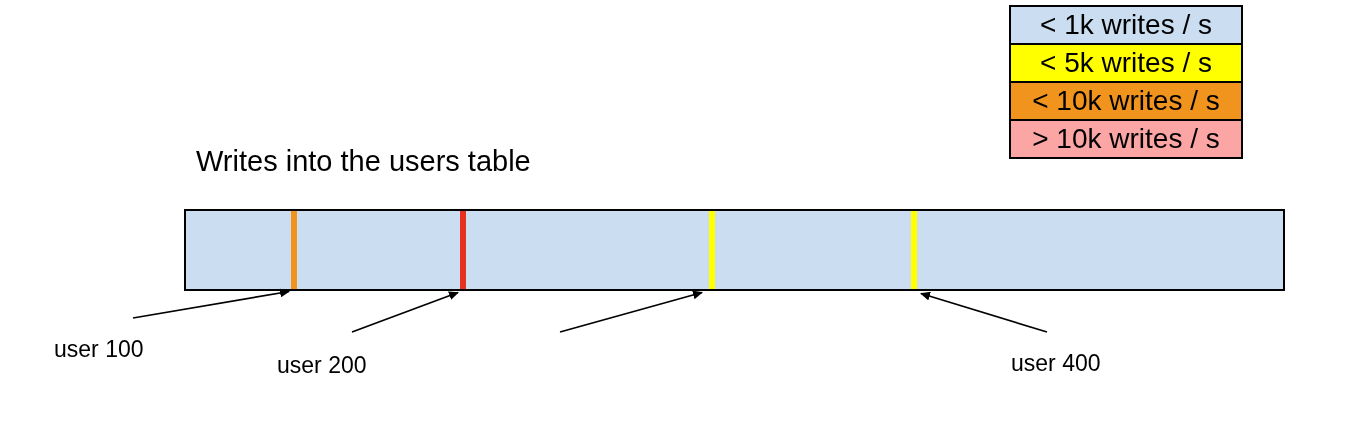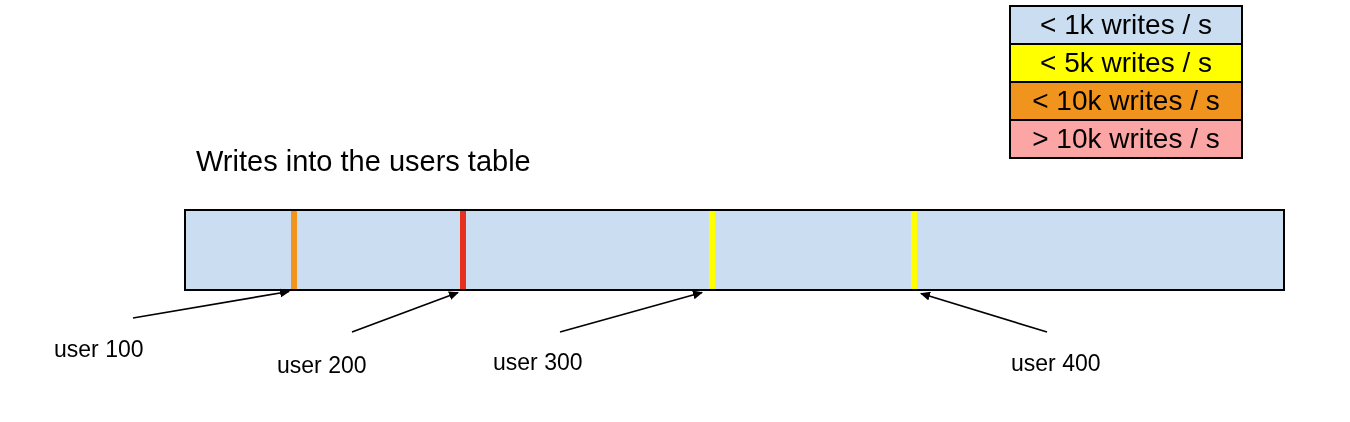--- a/index.html
+++ b/index.html
@@ -93,21 +93,20 @@
 
   <div class="users-bar" style="background-color: rgb(203, 221, 240); border-color: rgb(0, 0, 0);">
     <div class="stripe" style="left: 105px; background-color: rgb(240, 148, 30);"></div>
     <div class="stripe" style="left: 274px; background-color: rgb(230, 49, 31);"></div>
     <div class="stripe" style="left: 523px; background-color: rgb(255, 255, 0);"></div>
     <div class="stripe" style="left: 725px; background-color: rgb(255, 255, 0);"></div>
   </div>
 
   <div class="user-label user-label-100">user 100</div>
   <div class="user-label user-label-200">user 200</div>
-  <div class="user-label user-label-300">user 300</div>
   <div class="user-label user-label-400">user 400</div>
 
   <svg class="arrows-overlay" viewBox="0 0 1350 422" xmlns="http://www.w3.org/2000/svg">
     <defs>
       <marker id="ah" markerWidth="11" markerHeight="9" refX="9" refY="4.5" orient="auto" markerUnits="userSpaceOnUse">
         <path d="M0,0 L10,4.5 L0,9 z" fill="#000000"></path>
       </marker>
     </defs>
     <line x1="133" y1="318" x2="289" y2="291.5" stroke="#000" stroke-width="1.7" marker-end="url(#ah)"></line>
     <line x1="352" y1="332" x2="458" y2="292.5" stroke="#000" stroke-width="1.7" marker-end="url(#ah)"></line>

